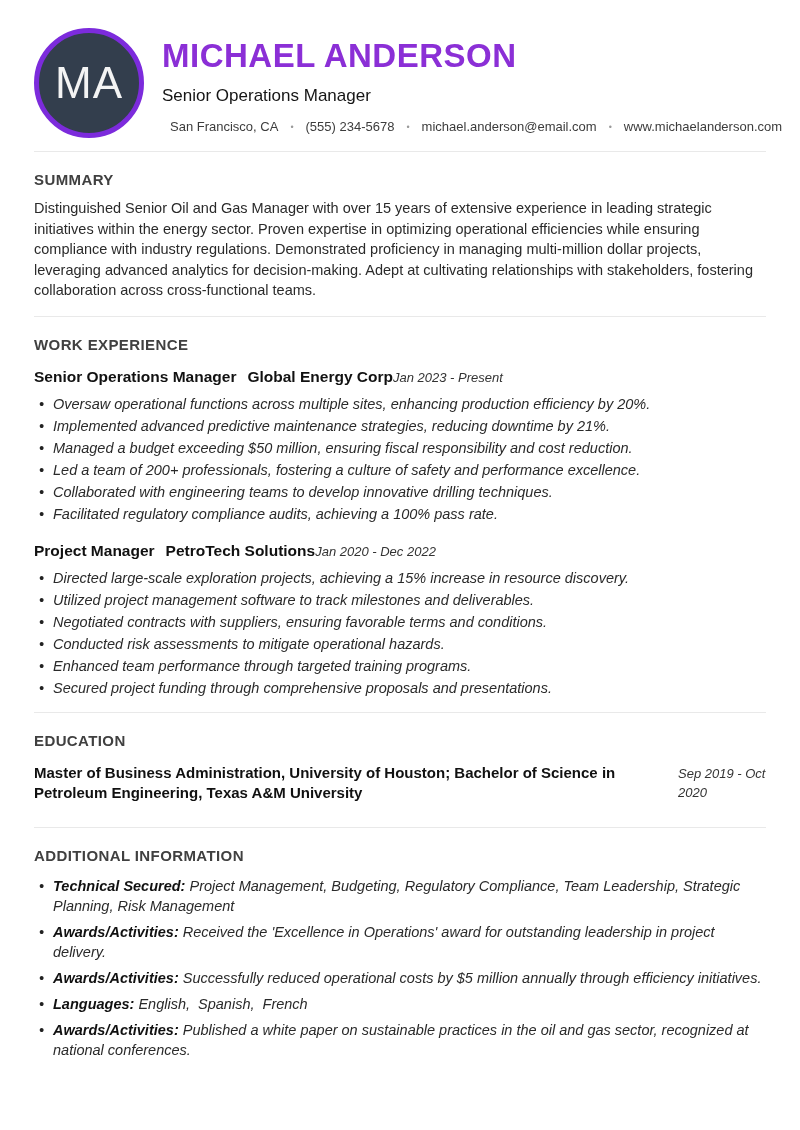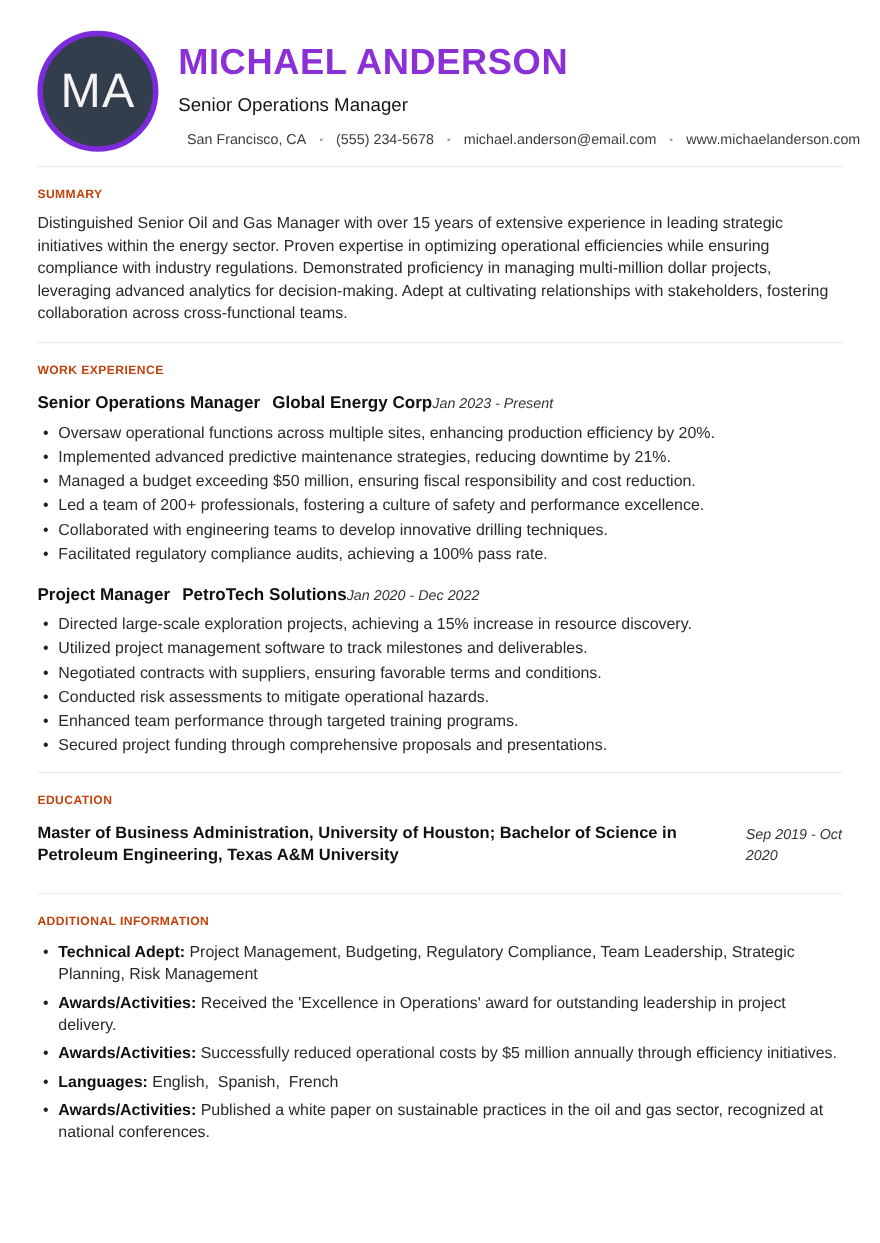--- a/index.html
+++ b/index.html
@@ -24,32 +24,32 @@
   .avatar-initials { color: #f4f4f4; font-size: 44px; font-weight: 400; letter-spacing: 1px; text-align: right; }
   .header-text { padding-top: 9px; min-width: 0; }
   .name { margin: 0; font-size: 33px; font-weight: 700; color: #8b2fd6; letter-spacing: 0.5px; }
   .role { margin-top: 11px; font-size: 17px; font-weight: 500; color: #151515; }
   .contact { margin-top: 13px; padding-left: 8px; font-size: 13px; color: #3c3c3c; display: flex; align-items: center; white-space: nowrap; }
   .contact .sep { color: #9a9a9a; font-size: 9px; margin: 0 12px; }
 
   
   .divider { border: none; border-top: 1px solid #e9e9e9; margin: 0; }
   .section { padding-top: 19px; }
-  .section-heading { margin: 0; font-size: 11px; font-weight: 800; color: #c2410c; letter-spacing: 0.4px; }
+  .section-heading { margin: 0; font-size: 15px; font-weight: 800; color: #404040; letter-spacing: 0.4px; }
   .dates { font-size: 13px; font-style: italic; color: #333; font-weight: 400; }
 
   
   .summary-text { margin: 10px 0 15px 0; font-size: 14.5px; line-height: 20.5px; color: #2a2a2a; }
 
   
   .section-work .section-heading { margin-bottom: 15px; }
   .job-header { display: flex; align-items: baseline; margin-bottom: 8px; }
   .job-title-group { font-size: 15.5px; font-weight: 700; color: #111; }
   .company { margin-left: 11px; }
-  ul.bullets { list-style: none; margin: 0; padding: 0; }
+  ul.bullets { list-style: none; margin: 0; padding: 0; font-style: italic; }
   ul.bullets li { position: relative; padding-left: 19px; font-size: 14.5px; line-height: 21.5px; color: #2a2a2a; }
   ul.bullets li::before { content: "\2022"; position: absolute; left: 5px; top: 0; color: #222; }
   ul.work-bullets { margin-bottom: 17px; }
   ul.work-bullets li { margin-bottom: 0.5px; }
   .job:last-child ul.work-bullets { margin-bottom: 12px; }
 
   
   .edu-row { display: flex; justify-content: space-between; gap: 40px; margin: 14px 0 24px 0; }
   .edu-degree { font-size: 15px; font-weight: 700; color: #111; line-height: 20px; max-width: 615px; }
   .edu-dates { width: 88px; flex-shrink: 0; line-height: 19px; padding-top: 1px; }
@@ -139,21 +139,21 @@
       <div class="edu-degree">Master of Business Administration, University of Houston; Bachelor of Science in Petroleum Engineering, Texas A&amp;M University</div>
       <div class="dates edu-dates">Sep 2019 - Oct 2020</div>
     </div>
   </section>
 
   <hr class="divider">
 
   <section class="section section-additional">
     <h2 class="section-heading">ADDITIONAL INFORMATION</h2>
     <ul class="bullets info-bullets">
-      <li><span class="info-label">Technical Adept:</span> <span class="info-text">Project Management, Budgeting, Regulatory Compliance, Team Leadership, Strategic Planning, Risk Management</span></li>
+      <li><span class="info-label">Technical Secured:</span> <span class="info-text">Project Management, Budgeting, Regulatory Compliance, Team Leadership, Strategic Planning, Risk Management</span></li>
       <li><span class="info-label">Awards/Activities:</span> <span class="info-text">Received the 'Excellence in Operations' award for outstanding leadership in project delivery.</span></li>
       <li><span class="info-label">Awards/Activities:</span> <span class="info-text">Successfully reduced operational costs by $5 million annually through efficiency initiatives.</span></li>
       <li><span class="info-label">Languages:</span> <span class="info-text">English,  Spanish,  French</span></li>
       <li><span class="info-label">Awards/Activities:</span> <span class="info-text">Published a white paper on sustainable practices in the oil and gas sector, recognized at national conferences.</span></li>
     </ul>
   </section>
 
 </div>
 
 </body></html>

